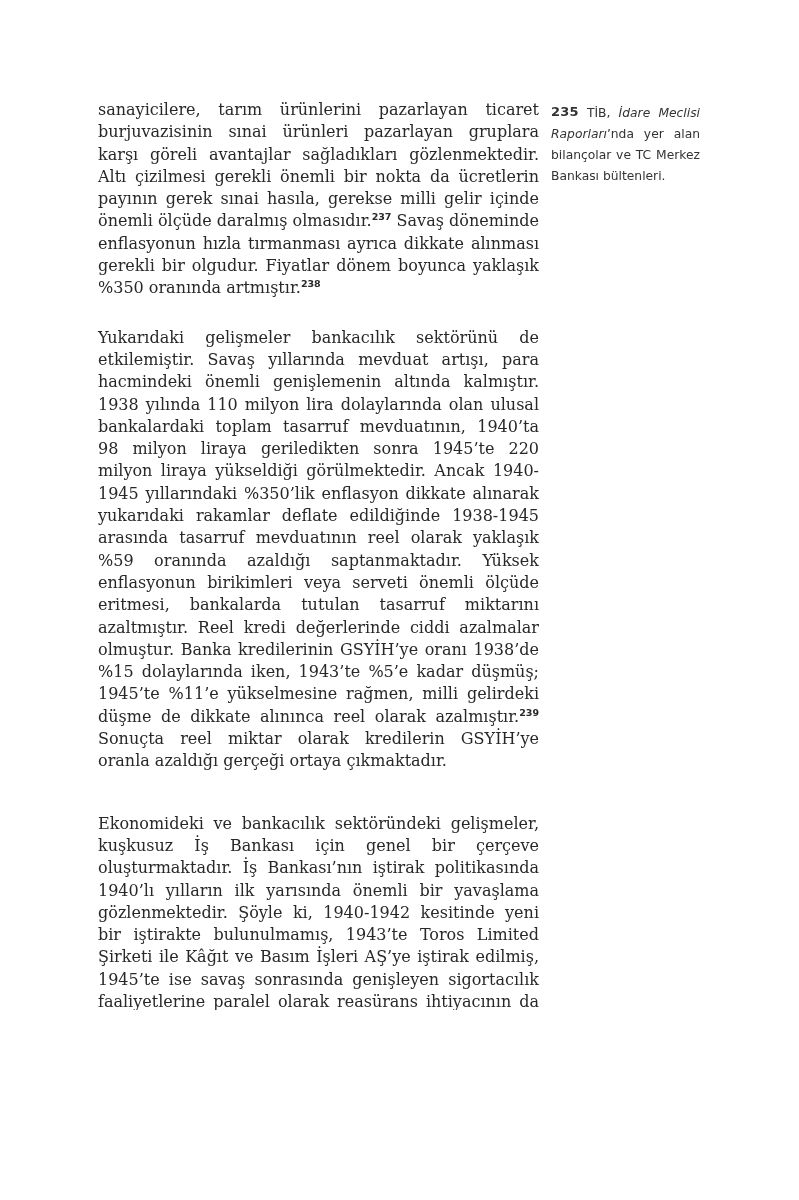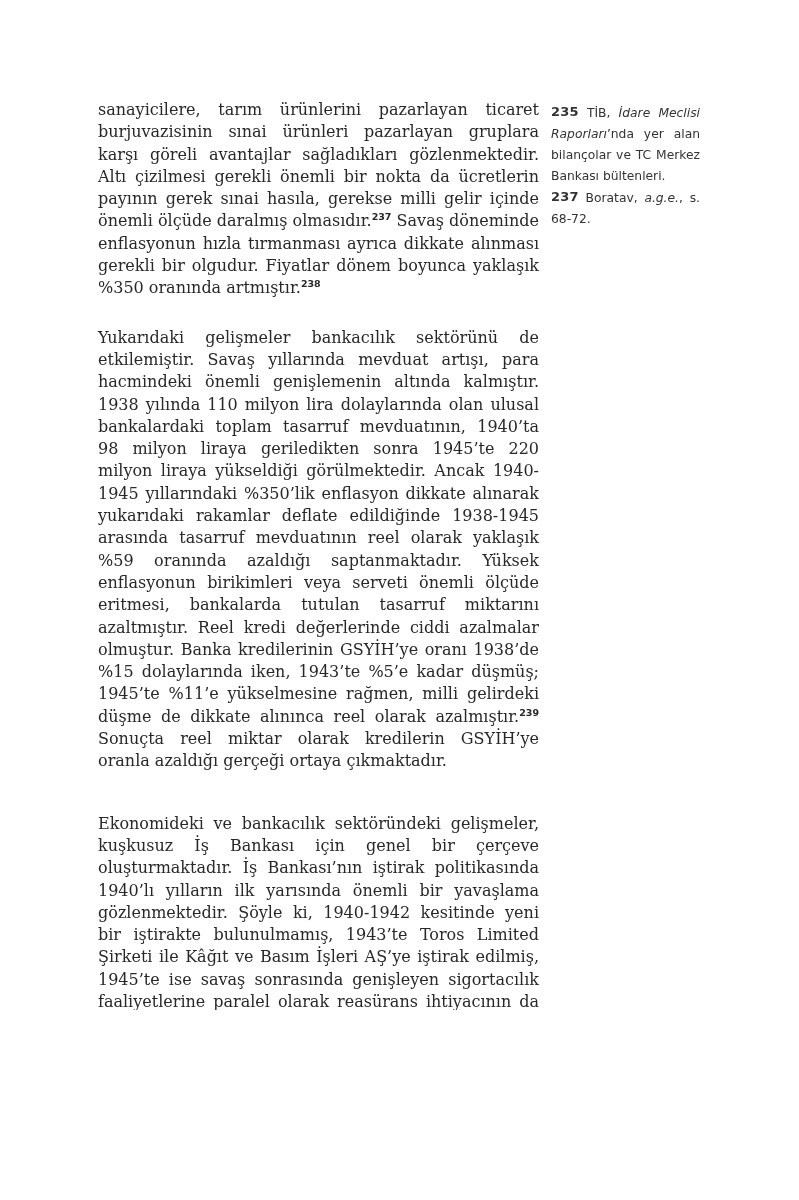--- a/index.html
+++ b/index.html
@@ -95,19 +95,18 @@
 <body>
 
 <div class="page">
   <div class="body-col">
       <p><span>sanayicilere, tarım ürünlerini pazarlayan ticaret burjuvazisinin sınai ürünleri pazarlayan gruplara karşı göreli avantajlar sağladıkları gözlenmektedir. Altı çizilmesi gerekli önemli bir nokta da ücretlerin payının gerek sınai hasıla, gerekse milli gelir içinde önemli ölçüde daralmış olmasıdır.</span><sup class="fn-ref">237</sup><span> Savaş döneminde enflasyonun hızla tırmanması ayrıca dikkate alınması gerekli bir olgudur. Fiyatlar dönem boyunca yaklaşık %350 oranında artmıştır.</span><sup class="fn-ref">238</sup></p>
       <p><span>Yukarıdaki gelişmeler bankacılık sektörünü de etkilemiştir. Savaş yıllarında mevduat artışı, para hacmindeki önemli genişlemenin altında kalmıştır. 1938 yılında 110 milyon lira dolaylarında olan ulusal bankalardaki toplam tasarruf mevduatının, 1940’ta 98 milyon liraya geriledikten sonra 1945’te 220 milyon liraya yükseldiği görülmektedir. Ancak 1940-1945 yıllarındaki %350’lik enflasyon dikkate alınarak yukarıdaki rakamlar deflate edildiğinde 1938-1945 arasında tasarruf mevduatının reel olarak yaklaşık %59 oranında azaldığı saptanmaktadır. Yüksek enflasyonun birikimleri veya serveti önemli ölçüde eritmesi, bankalarda tutulan tasarruf miktarını azaltmıştır. Reel kredi değerlerinde ciddi azalmalar olmuştur. Banka kredilerinin GSYİH’ye oranı 1938’de %15 dolaylarında iken, 1943’te %5’e kadar düşmüş; 1945’te %11’e yükselmesine rağmen, milli gelirdeki düşme de dikkate alınınca reel olarak azalmıştır.</span><sup class="fn-ref">239</sup><span> Sonuçta reel miktar olarak kredilerin GSYİH’ye oranla azaldığı gerçeği ortaya çıkmaktadır.</span></p>
       <p><span>Ekonomideki ve bankacılık sektöründeki gelişmeler, kuşkusuz İş Bankası için genel bir çerçeve oluşturmaktadır. İş Bankası’nın iştirak politikasında 1940’lı yılların ilk yarısında önemli bir yavaşlama gözlenmektedir. Şöyle ki, 1940-1942 kesitinde yeni bir iştirakte bulunulmamış, 1943’te Toros Limited Şirketi ile Kâğıt ve Basım İşleri AŞ’ye iştirak edilmiş, 1945’te ise savaş sonrasında genişleyen sigortacılık faaliyetlerine paralel olarak reasürans ihtiyacının da artması üzerine, mükerrer sigorta inhisarı dışında kalan reasürans işlerini yerine getirmek amacıyla Milli Reasürans, Anadolu, Güven ve Ankara şirketleri ile birlikte İş Bankası Destek Reasürans TAŞ kurulmuştur. Buna karşın, 1940-1945 döneminde 18 iştirak tasfiye</span></p>
     </div>
   <div class="margin-col">
       <p><span class="fn-num">235</span> <span>TİB, </span><i>İdare Meclisi Raporları</i><span>’nda yer alan bilançolar ve TC Merkez Bankası bültenleri.</span></p>
-      <p><span class="fn-num">237</span> <span>Boratav, </span><i>a.g.e.</i><span>, s. 68-72.</span></p>
     </div>
   <div class="footer">
     <span class="running-title">DÜZEN OTURUYOR; BANKA KÖKLENİYOR</span>
     <span class="page-number">289</span>
   </div>
 </div>
 
 </body></html>

